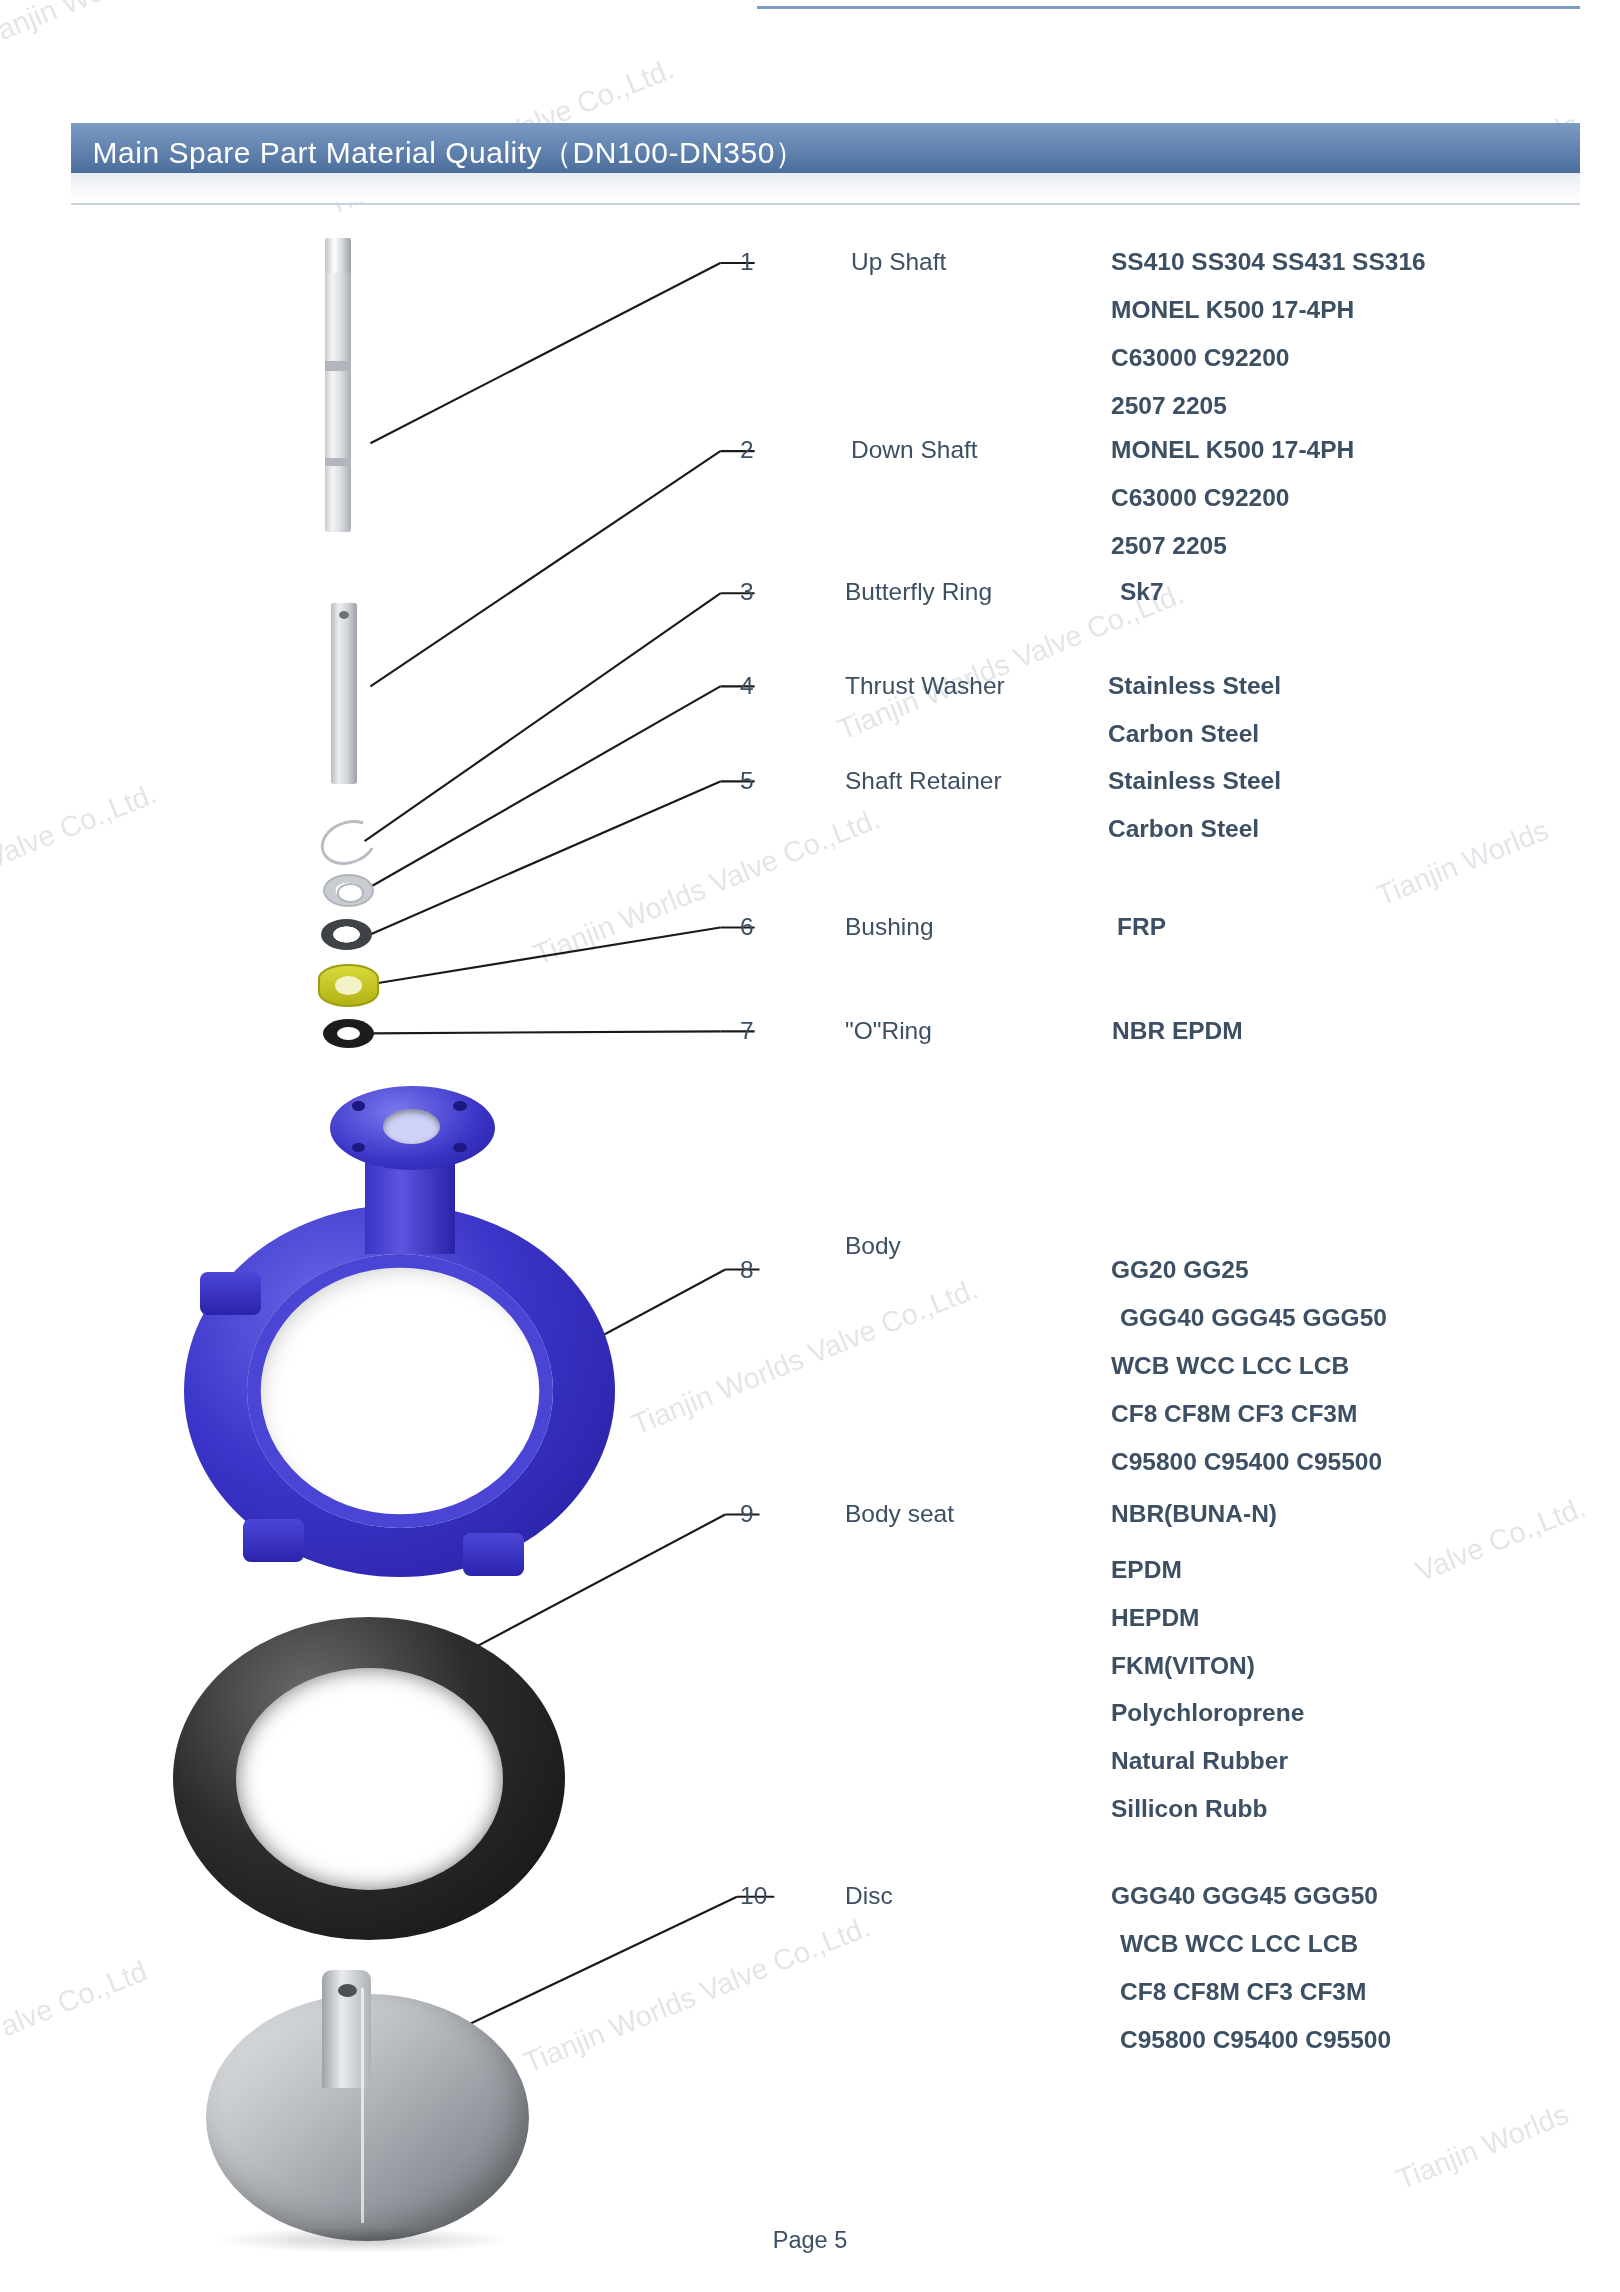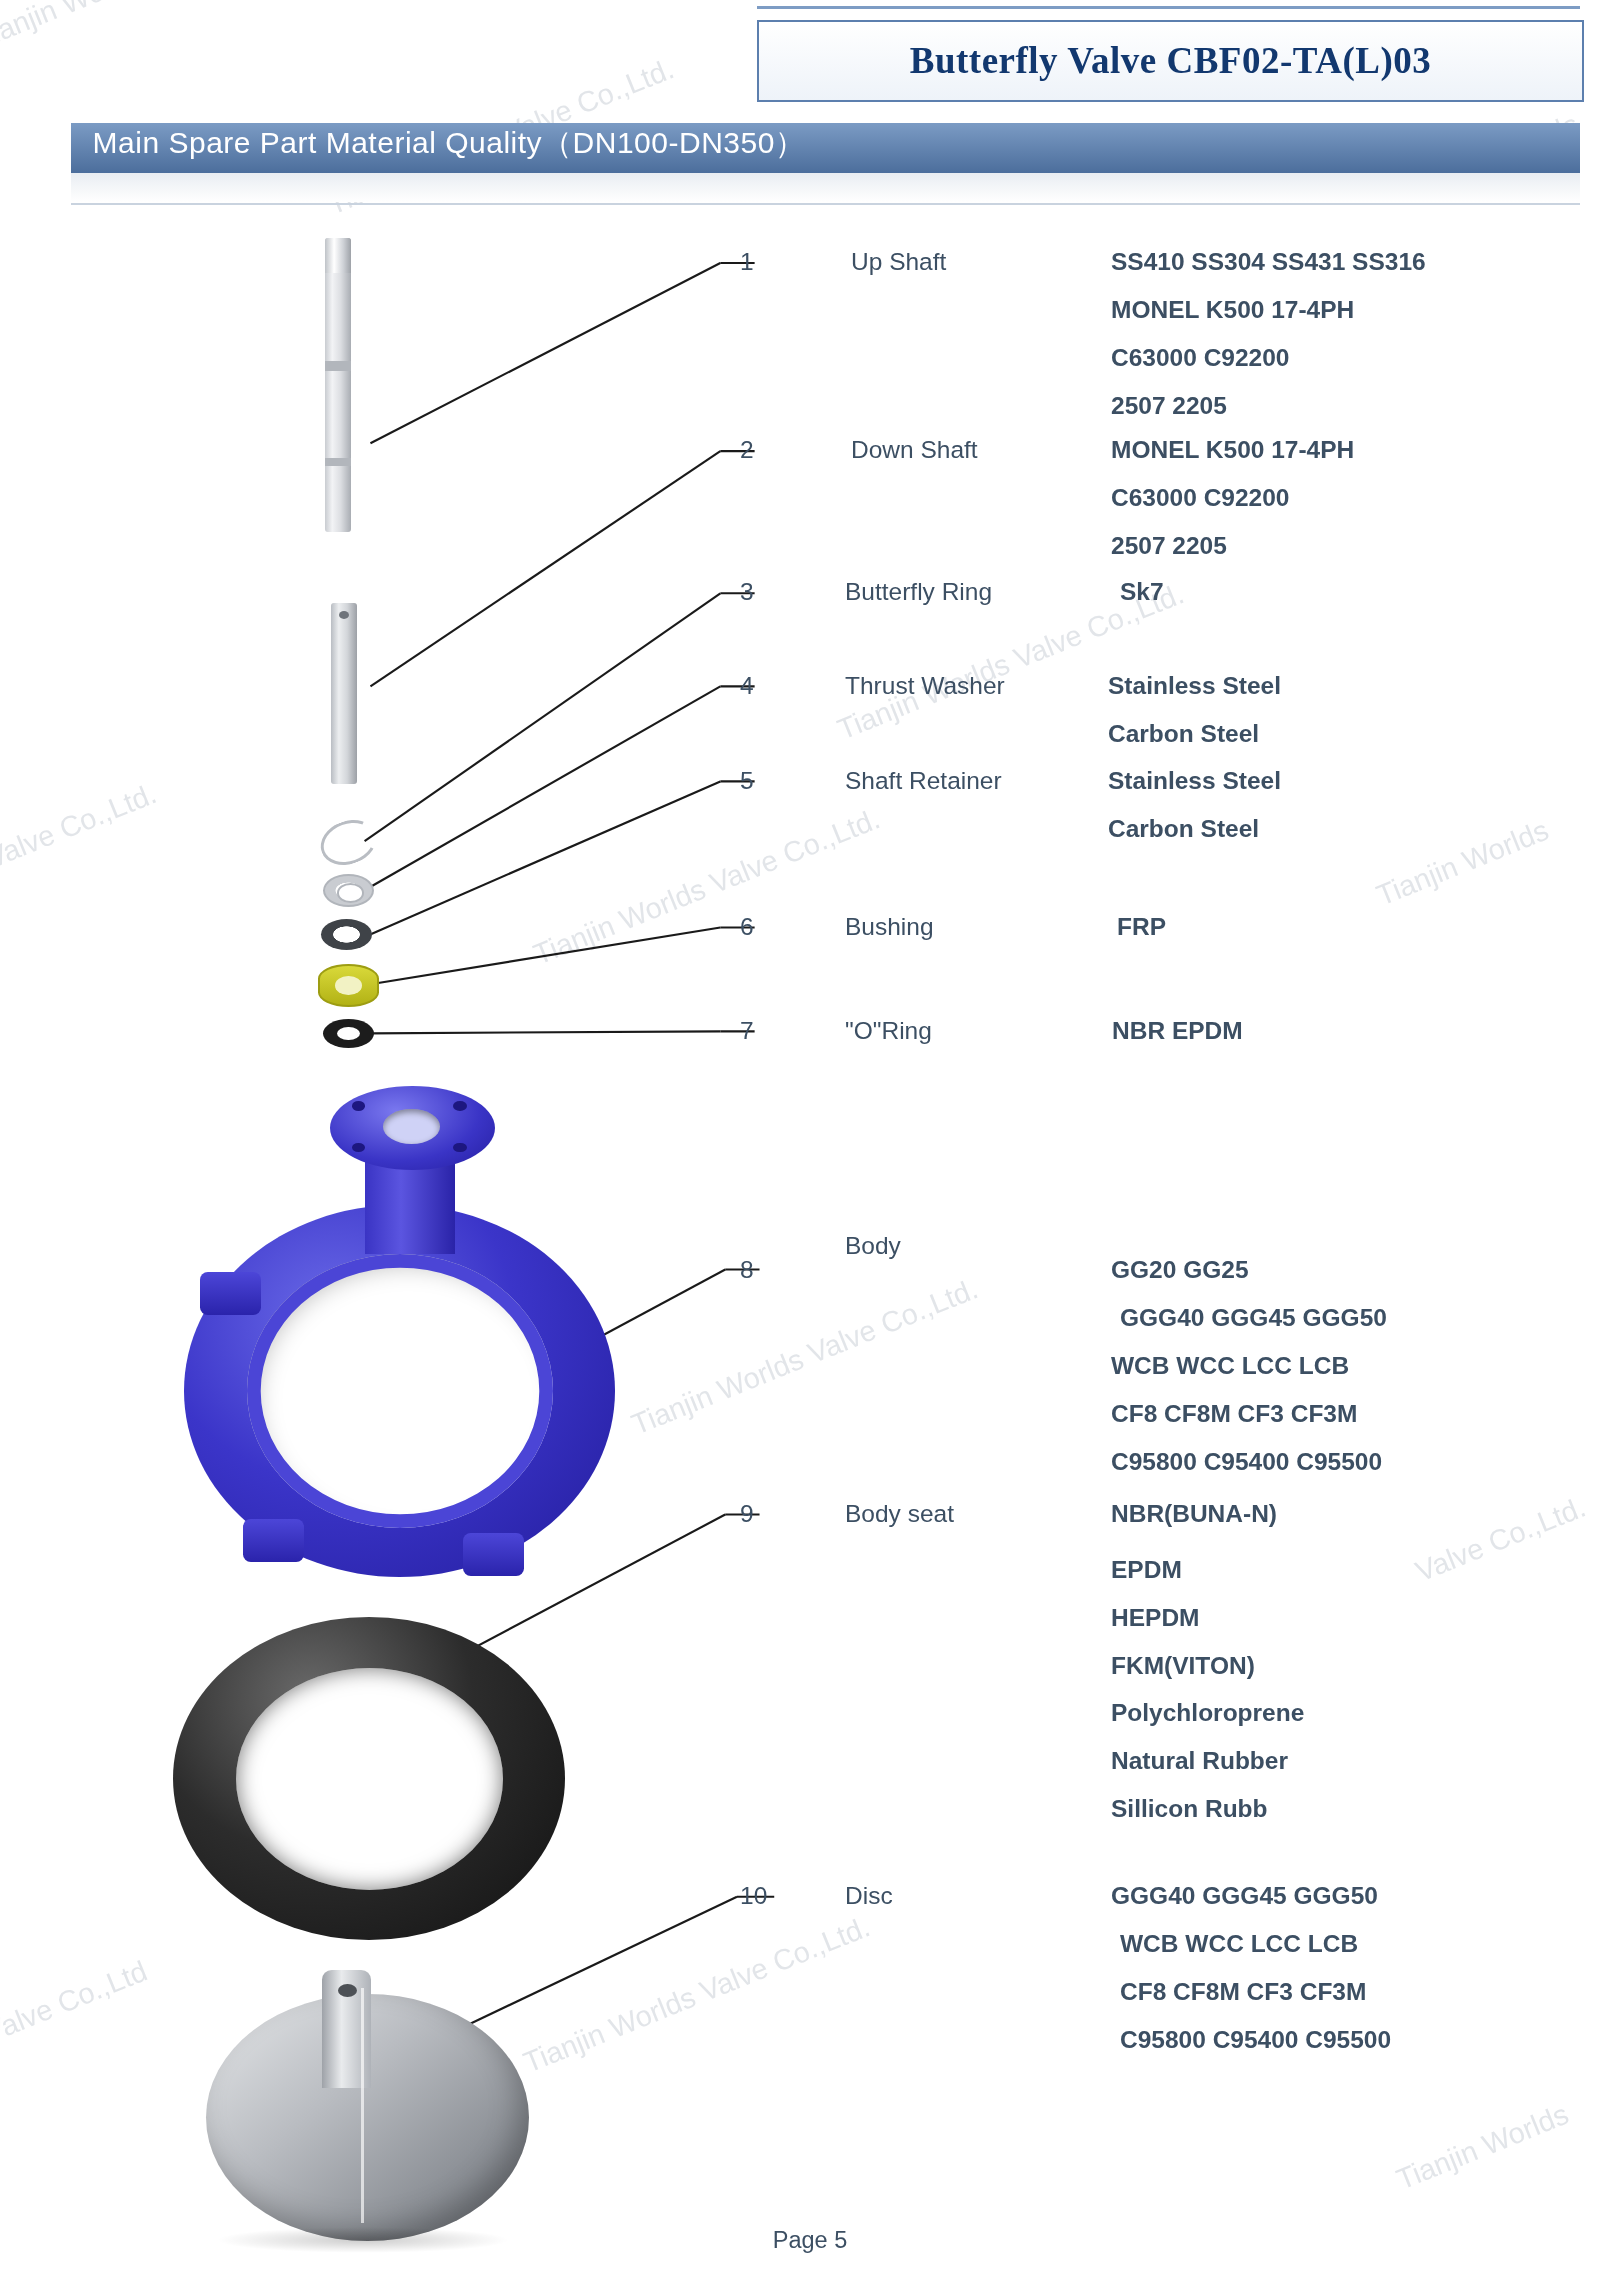--- a/index.html
+++ b/index.html
@@ -56,21 +56,21 @@
   }
   .title-box .t{
     font-family:"Liberation Serif", serif;
     font-size:37px;font-weight:bold;color:#12386f;letter-spacing:0.5px;
   }
   .title-rule{position:absolute;left:757px;top:5.9px;width:823px;height:2.9px;background:#7d9cc4;}
 
   .subbar{
     position:absolute;left:71px;top:123px;width:1509px;height:51px;
     background:linear-gradient(#7b9bc4,#4b6d9b);
-    display:flex;align-items:flex-start;
+    display:flex;align-items:flex-end;
   }
   .subbar .s{
     padding-left:21.6px;color:#ffffff;font-size:30px;font-family:"Liberation Sans", sans-serif;
     letter-spacing:0.5px;
   }
   .subbar-shadow{
     position:absolute;left:71px;top:173px;width:1509px;height:29px;
     background:linear-gradient(#e9edf2,#ffffff);
   }
   .hr-bottom{position:absolute;left:71px;top:203px;width:1509px;height:2px;background:#c9d3df;}
@@ -212,23 +212,20 @@
   <div class="wm" style="left:519px;top:2049px;transform:rotate(-22deg);">Tianjin Worlds Valve Co.,Ltd.</div>
   <div class="wm" style="left:1402px;top:176px;transform:rotate(-22deg);">Tianjin Worlds</div>
   <div class="wm" style="left:1372px;top:882px;transform:rotate(-22deg);">Tianjin Worlds</div>
   <div class="wm" style="left:1411px;top:1558px;transform:rotate(-22deg);">Valve Co.,Ltd.</div>
   <div class="wm" style="left:-19.6px;top:2019px;transform:rotate(-22deg);">Valve Co.,Ltd</div>
   <div class="wm" style="left:-39px;top:853px;transform:rotate(-22deg);">s Valve Co.,Ltd.</div>
   <div class="wm" style="left:1392px;top:2166px;transform:rotate(-22deg);">Tianjin Worlds</div>
 
 
   <div class="title-rule"></div>
-  <div class="title-box">
-    <div class="t">Butterfly Valve  CBF02-TA(L)03</div>
-  </div>
 
   <div class="subbar">
     <div class="s">Main Spare Part Material Quality（DN100-DN350）</div>
   </div>
   <div class="subbar-shadow"></div>
   <div class="hr-bottom"></div>
 
   <svg class="lines" viewBox="0 0 1653 2339">
     <g stroke="#1a1a1a" stroke-width="2.2" fill="none">
       <line x1="378" y1="452" x2="735" y2="268"></line>

